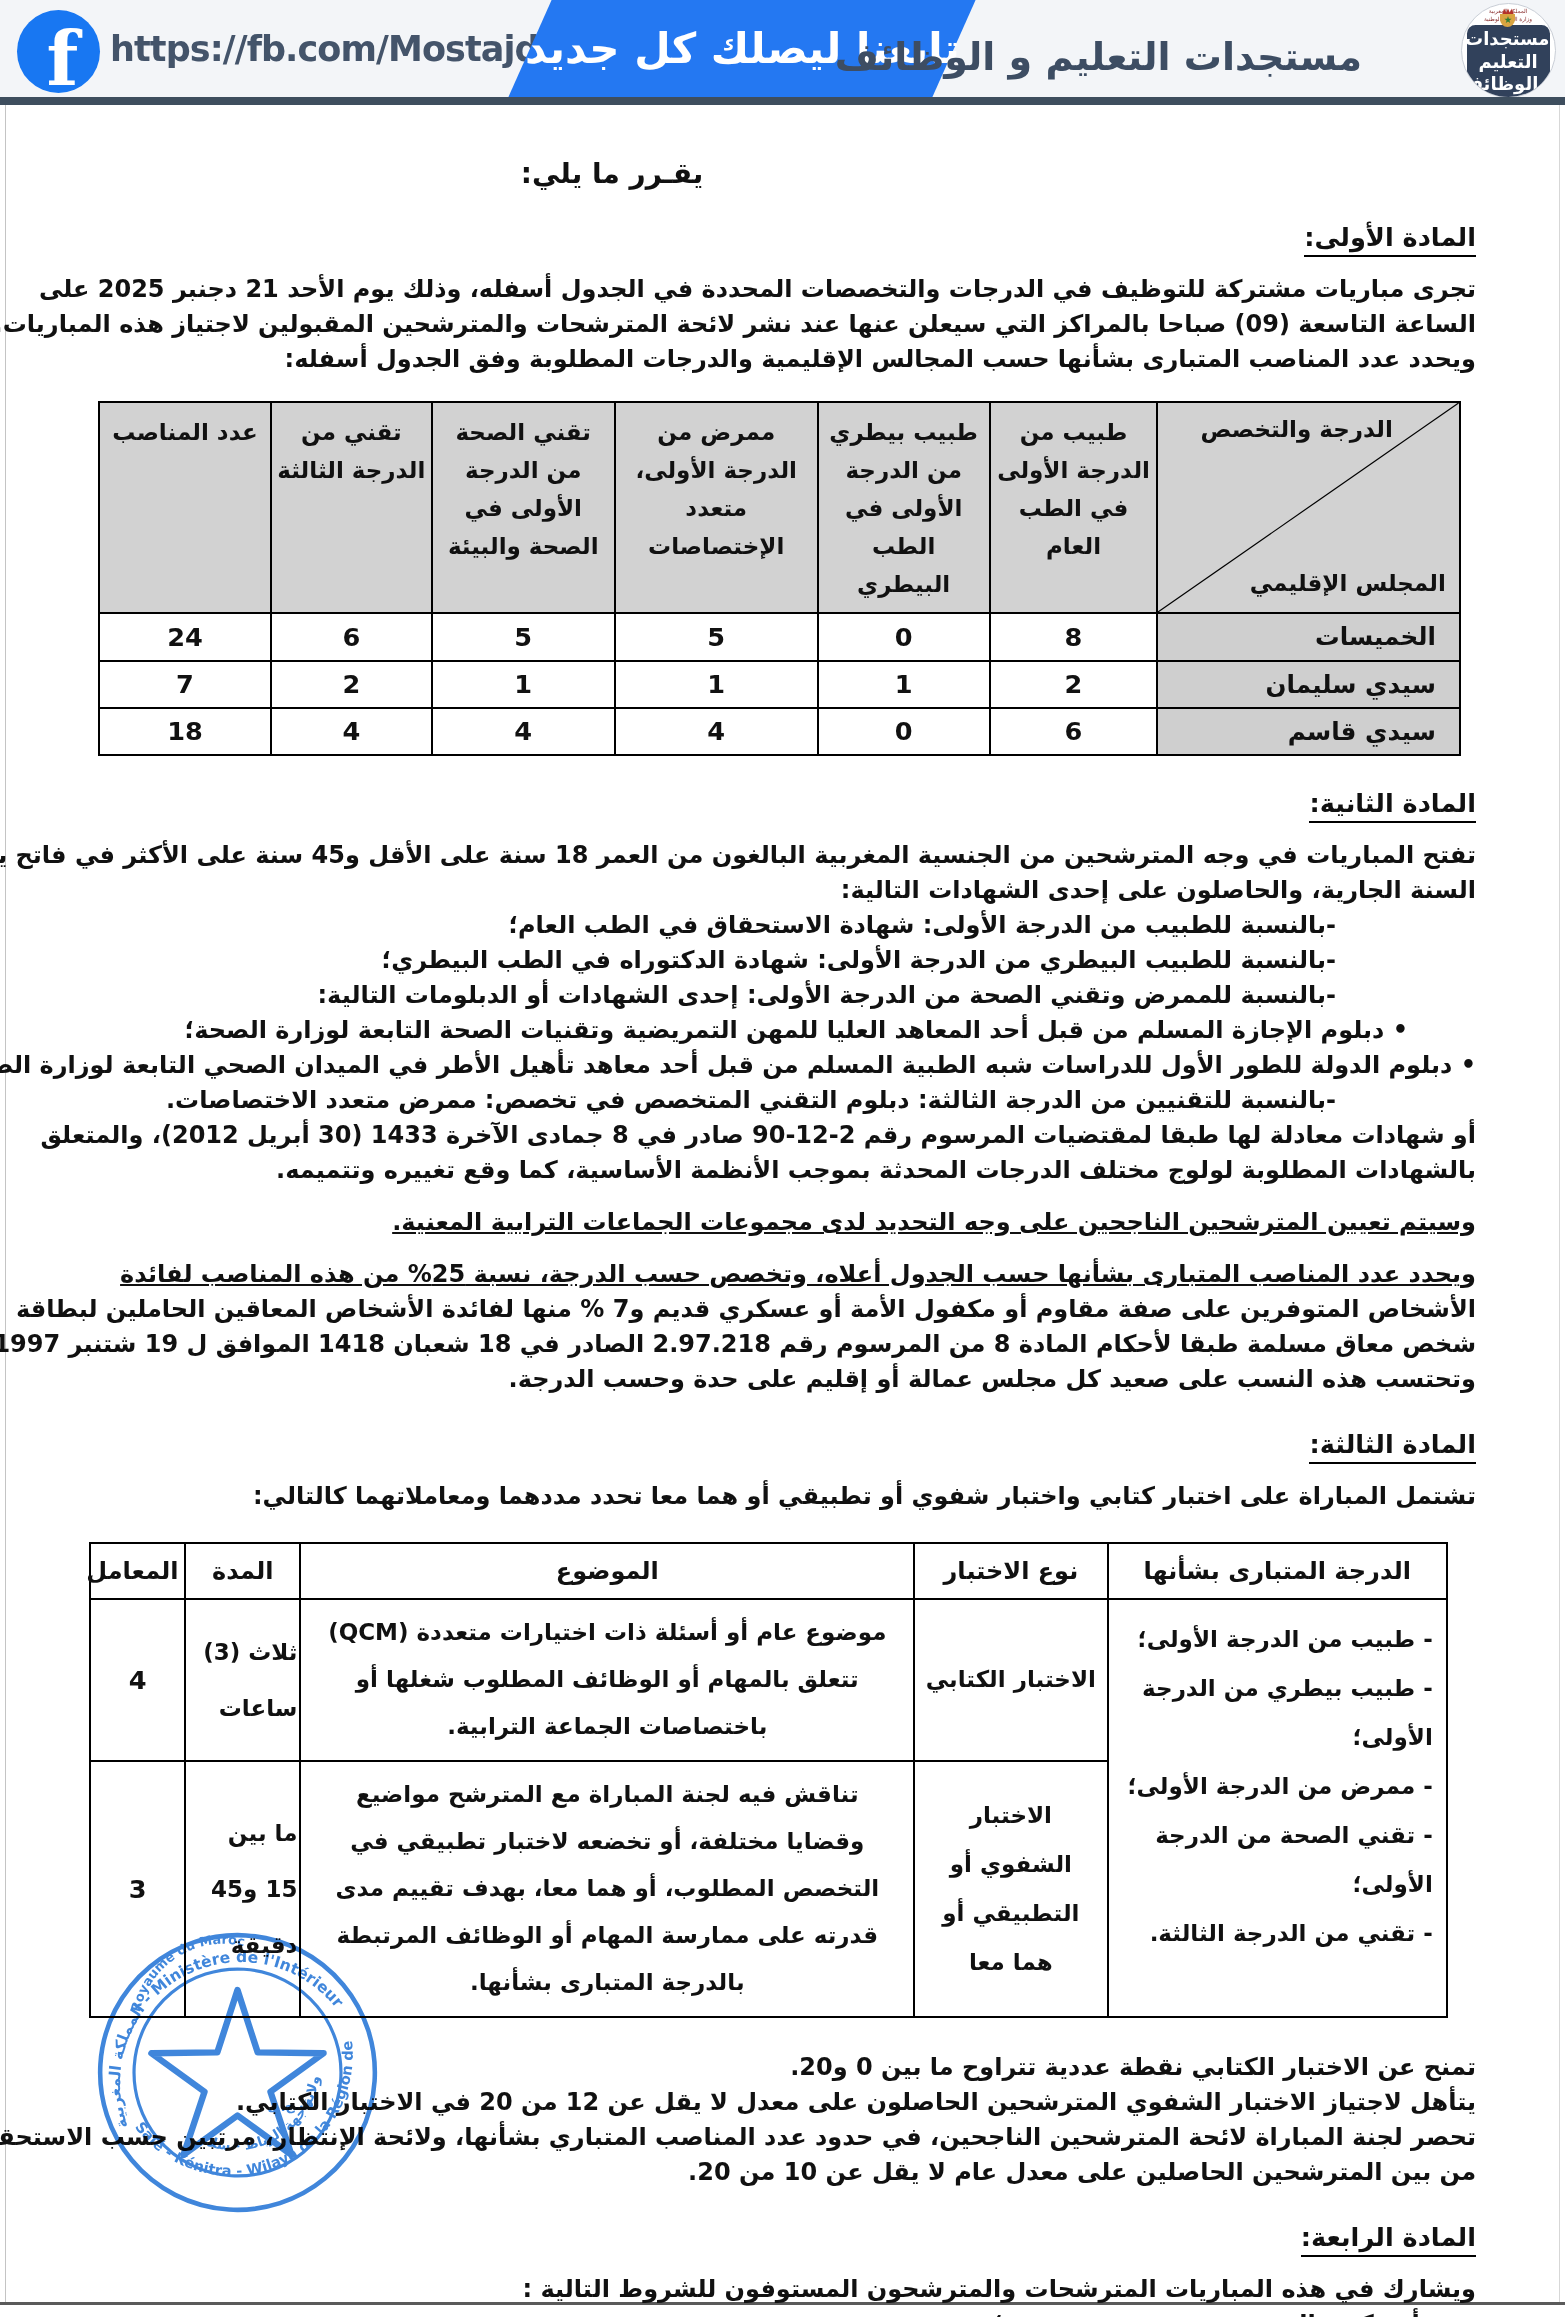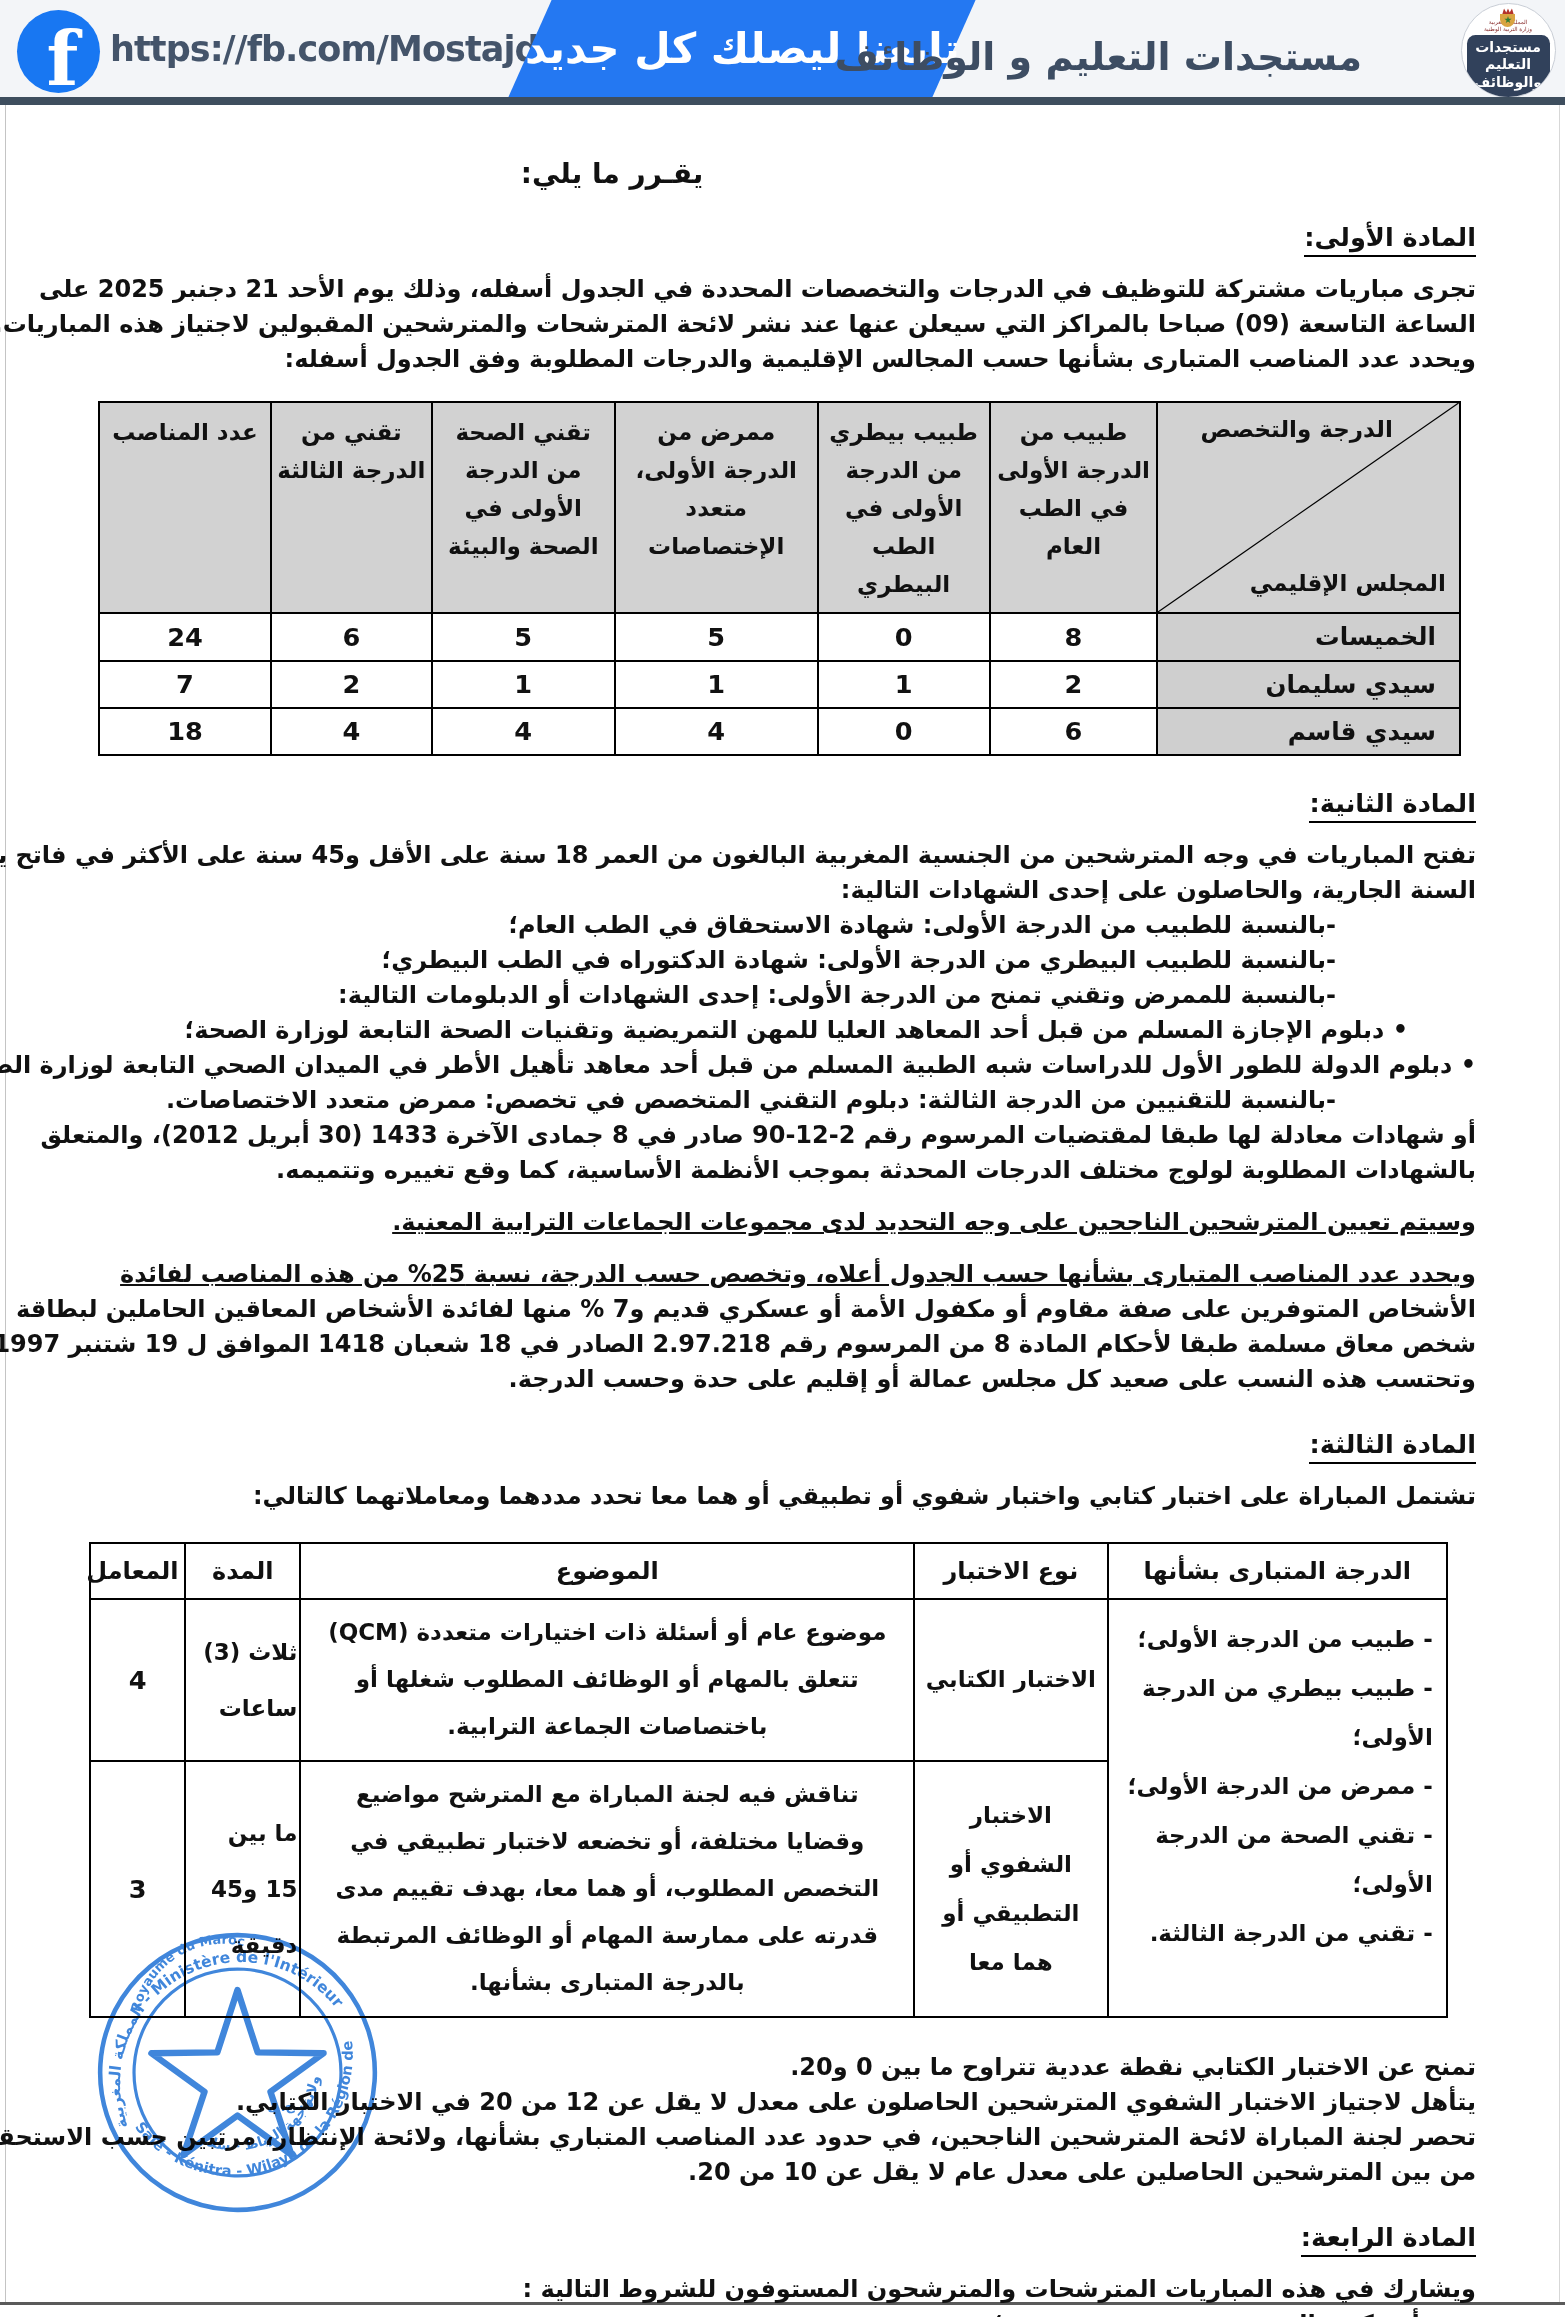--- a/index.html
+++ b/index.html
@@ -24,21 +24,21 @@
   .logo .emblem{margin-top:4.7px;width:24.6px;height:19px;position:relative;}
   .logo .emblem .crown{position:absolute;top:0;left:6.6px;width:11.4px;height:5.7px;background:#b3332a;
         clip-path:polygon(0 100%,15% 0,35% 70%,50% 0,65% 70%,85% 0,100% 100%);}
   .logo .emblem .shield{position:absolute;top:5.7px;left:4.7px;width:15px;height:13.2px;background:#d9a441;
         border-radius:0 0 7.6px 7.6px;}
   .logo .emblem .star{position:absolute;top:7.6px;left:8.5px;width:7.6px;height:7.6px;background:#2e7d32;
         clip-path:polygon(50% 0,61% 35%,98% 35%,68% 57%,79% 91%,50% 70%,21% 91%,32% 57%,2% 35%,39% 35%);}
   .logo .mini{font-size:5.7px;color:#8a3030;line-height:1.25;text-align:center;direction:rtl;white-space:nowrap;}
   .logo .band{margin-top:1.9px;width:83px;background:#31415b;border-radius:8.5px;padding:3.8px 0 5.7px;
         color:#fff;text-align:center;direction:rtl;}
-  .logo .band div{font-size:14px;font-weight:700;line-height:1.25;}
+  .logo .band div{font-size:18px;font-weight:700;line-height:1.25;}
   
   .edge-l{position:absolute;top:105px;left:4.7px;width:0.9px;height:2197px;background:#c4c4c4;}
   .edge-r{position:absolute;top:105px;right:4.7px;width:0.9px;height:2197px;background:#d7d7d7;}
   .edge-b{position:absolute;top:2302px;left:0;width:1565px;height:2.8px;background:#5a5a5a;}
   
   .doc{position:absolute;top:112px;right:89px;width:1406px;direction:rtl;color:#111;
        font-weight:700;font-size:24px;}
   .center-line{margin-top:45px;text-align:center;font-size:28px;position:relative;left:-161px;}
   .art-title{margin-top:32px;font-size:25.6px;}
   .art-title span{display:inline-block;border-bottom:2.8px solid #000;padding-bottom:2.8px;}
@@ -180,21 +180,21 @@
     </table>
 
     <div class="art-title">
       <span>المادة الثانية:</span>
     </div>
     <div class="para">
       <div class="ln">تفتح المباريات في وجه المترشحين من الجنسية المغربية البالغون من العمر 18 سنة على الأقل و45 سنة على الأكثر في فاتح يناير من</div>
       <div class="ln">السنة الجارية، والحاصلون على إحدى الشهادات التالية:</div>
       <div class="ln ind1">-بالنسبة للطبيب من الدرجة الأولى: شهادة الاستحقاق في الطب العام؛</div>
       <div class="ln ind1">-بالنسبة للطبيب البيطري من الدرجة الأولى: شهادة الدكتوراه في الطب البيطري؛</div>
-      <div class="ln ind1">-بالنسبة للممرض وتقني تمنح من الدرجة الأولى: إحدى الشهادات أو الدبلومات التالية:</div>
+      <div class="ln ind1">-بالنسبة للممرض وتقني الصحة من الدرجة الأولى: إحدى الشهادات أو الدبلومات التالية:</div>
       <div class="ln ind2">• دبلوم الإجازة المسلم من قبل أحد المعاهد العليا للمهن التمريضية وتقنيات الصحة التابعة لوزارة الصحة؛</div>
       <div class="ln">• دبلوم الدولة للطور الأول للدراسات شبه الطبية المسلم من قبل أحد معاهد تأهيل الأطر في الميدان الصحي التابعة لوزارة الصحة؛</div>
       <div class="ln ind1">-بالنسبة للتقنيين من الدرجة الثالثة: دبلوم التقني المتخصص في تخصص: ممرض متعدد الاختصاصات.</div>
       <div class="ln">أو شهادات معادلة لها طبقا لمقتضيات المرسوم رقم 2-12-90 صادر في 8 جمادى الآخرة 1433 (30 أبريل 2012)، والمتعلق</div>
       <div class="ln">بالشهادات المطلوبة لولوج مختلف الدرجات المحدثة بموجب الأنظمة الأساسية، كما وقع تغييره وتتميمه.</div>
       <div class="ln gap">وسيتم تعيين المترشحين الناجحين على وجه التحديد لدى مجموعات الجماعات الترابية المعنية.</div>
       <div class="ln gap">ويحدد عدد المناصب المتبارى بشأنها حسب الجدول أعلاه، وتخصص حسب الدرجة، نسبة 25% من هذه المناصب لفائدة</div>
       <div class="ln">الأشخاص المتوفرين على صفة مقاوم أو مكفول الأمة أو عسكري قديم و7 % منها لفائدة الأشخاص المعاقين الحاملين لبطاقة</div>
       <div class="ln">شخص معاق مسلمة طبقا لأحكام المادة 8 من المرسوم رقم 2.97.218 الصادر في 18 شعبان 1418 الموافق ل 19 شتنبر 1997،</div>
       <div class="ln">وتحتسب هذه النسب على صعيد كل مجلس عمالة أو إقليم على حدة وحسب الدرجة.</div>

